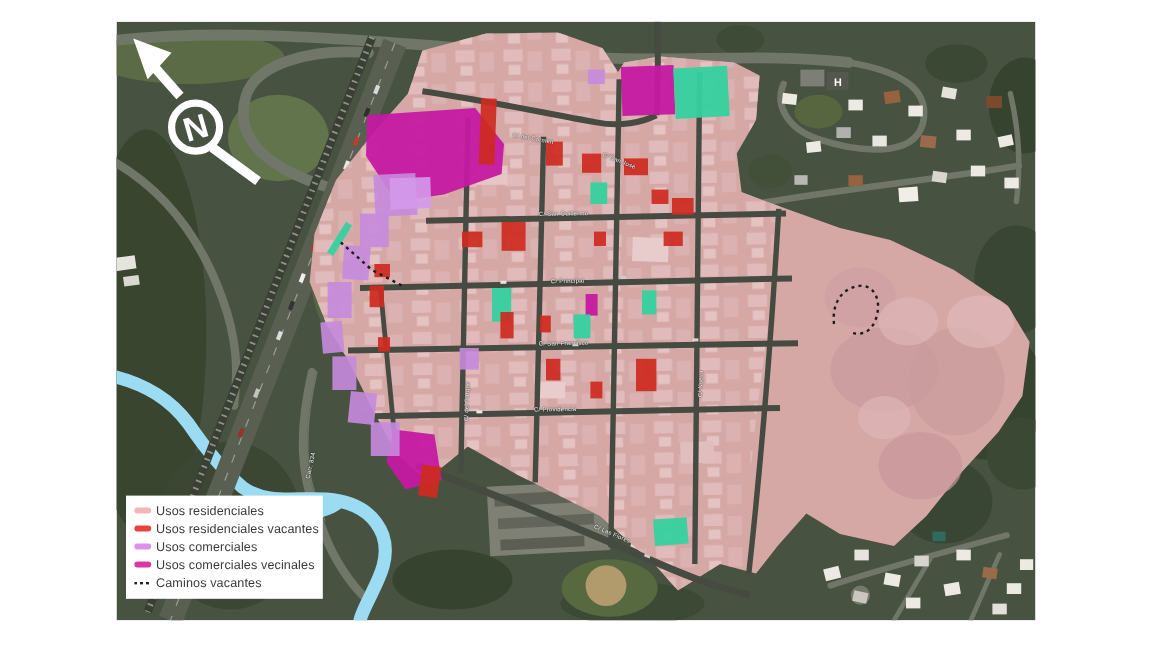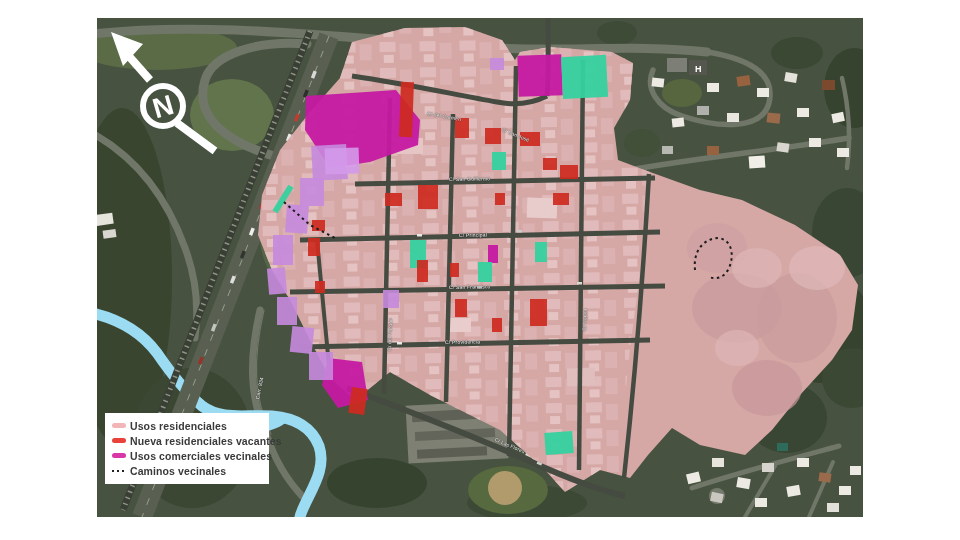--- a/index.html
+++ b/index.html
@@ -12,21 +12,21 @@
   .z-red{fill:#ce2a20;fill-opacity:.92;}
   .z-pur{fill:#c78ade;fill-opacity:.9;}
   .z-mag{fill:#c519a2;fill-opacity:.95;}
   .z-teal{fill:#35d19e;fill-opacity:.95;}
   .road{stroke:#707668;fill:none;stroke-linecap:round;}
   .cstreet{stroke:#454b40;fill:none;stroke-linecap:butt;}
   .dotted{stroke:#1c1c1c;stroke-width:2;stroke-dasharray:2.5,3.5;fill:none;}
   
   .legend{position:absolute;left:8px;top:395px;width:164px;background:#ffffff;
           padding:5px 6px 6px 7px;box-sizing:border-box;}
-  .legend-row{display:flex;align-items:center;height:15px;font-weight:bold;}
+  .legend-row{display:flex;align-items:center;height:15px;}
   .swatch{width:14px;height:5px;border-radius:2.5px;margin-right:4px;flex:0 0 14px;}
   .swatch-dotted{width:14px;height:2px;margin-right:4px;flex:0 0 14px;
      background:repeating-linear-gradient(90deg,#222 0 2px,transparent 2px 5px);}
   .legend-label{font-size:10.5px;color:#3a3a3a;letter-spacing:.1px;white-space:nowrap;}
   
   #street-labels{position:absolute;left:0;top:0;width:766px;height:499px;pointer-events:none;}
   .street-label{position:absolute;font-size:5px;color:#ffffff;white-space:nowrap;
      letter-spacing:.2px;transform-origin:left center;
      text-shadow:0 0 1px #222,0 0 1px #222;}
 </style>
@@ -276,26 +276,30 @@
         <span class="street-label" style="left: 160px; top: 378px; transform: rotate(-78deg);">Carr. 834</span>
       </div>
 
     <div class="legend">
       <div class="legend-row">
         <span class="swatch" style="background: rgb(242, 182, 184);"></span>
         <span class="legend-label">Usos residenciales</span>
       </div>
       <div class="legend-row">
         <span class="swatch" style="background: rgb(232, 66, 58);"></span>
-        <span class="legend-label">Nueva residenciales vacantes</span>
+        <span class="legend-label">Usos residenciales vacantes</span>
+      </div>
+      <div class="legend-row">
+        <span class="swatch" style="background: rgb(221, 144, 234);"></span>
+        <span class="legend-label">Usos comerciales</span>
       </div>
       <div class="legend-row">
         <span class="swatch" style="background: rgb(217, 54, 166);"></span>
         <span class="legend-label">Usos comerciales vecinales</span>
       </div>
       <div class="legend-row">
         <span class="swatch-dotted"></span>
-        <span class="legend-label">Caminos vecinales</span>
+        <span class="legend-label">Caminos vacantes</span>
       </div>
     </div>
 
   </div>
 </div>
 
 </body></html>

